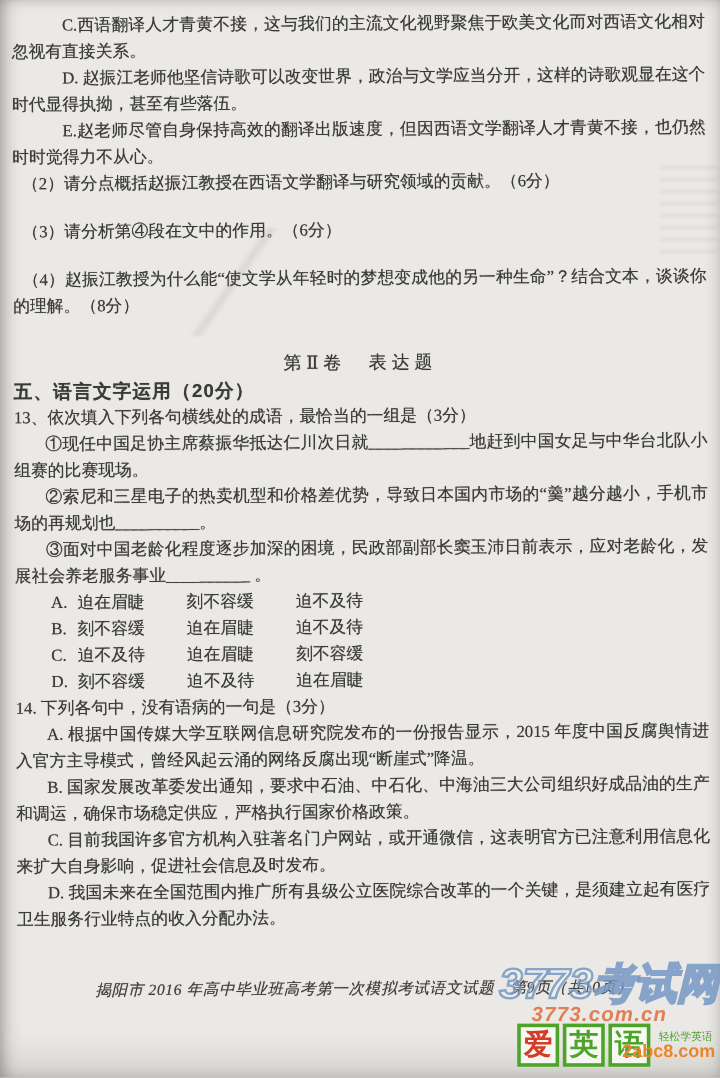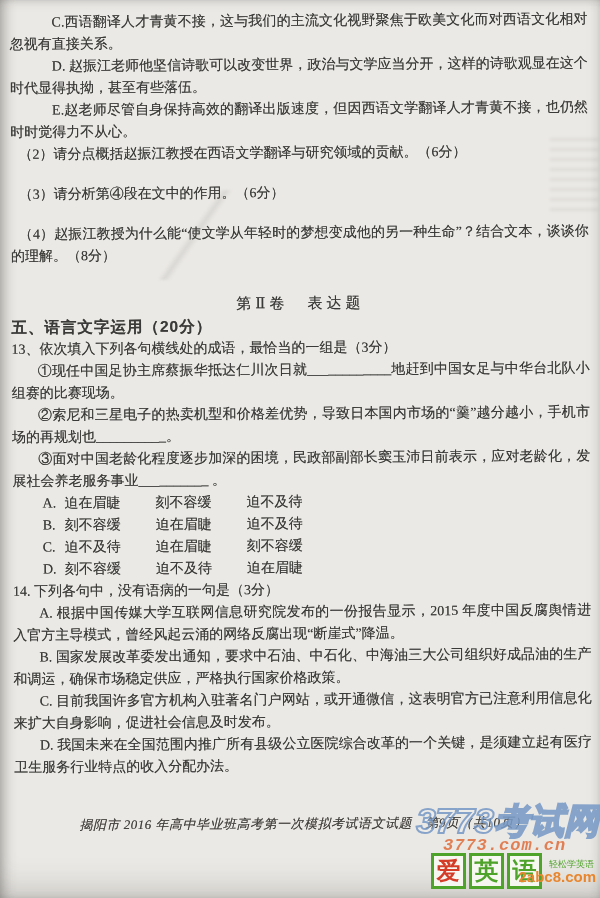--- a/index.html
+++ b/index.html
@@ -59,21 +59,21 @@
   .wm-site{
     position:absolute;right:1px;top:-4px;
     font-family:"Liberation Sans","DejaVu Sans",sans-serif;
     font-weight:bold;font-style:italic;font-size:35px;line-height:38px;
     letter-spacing:0px;color:rgba(255,255,255,.15);
     -webkit-text-stroke:2px rgba(116,150,196,.85);
     white-space:nowrap;
   }
   .wm-url{
     position:absolute;left:28px;top:30px;
-    font-family:Liberation Mono, monospace;
+    font-family:Liberation Sans, sans-serif;
     font-weight:bold;font-style:italic;font-size:17px;letter-spacing:1px;
     color:rgba(222,100,48,.8);white-space:nowrap;
   }
   .wm-logo{position:absolute;left:16px;top:47px;display:flex;gap:3px;}
   .wm-char{
     display:inline-block;width:29px;height:30px;line-height:30px;text-align:center;
     border:3px solid #4ea32a;background:rgba(250,250,246,.85);
     font-weight:bold;font-size:24px;color:#4ea32a;
     font-family:"Liberation Sans","DejaVu Sans",sans-serif;
   }

